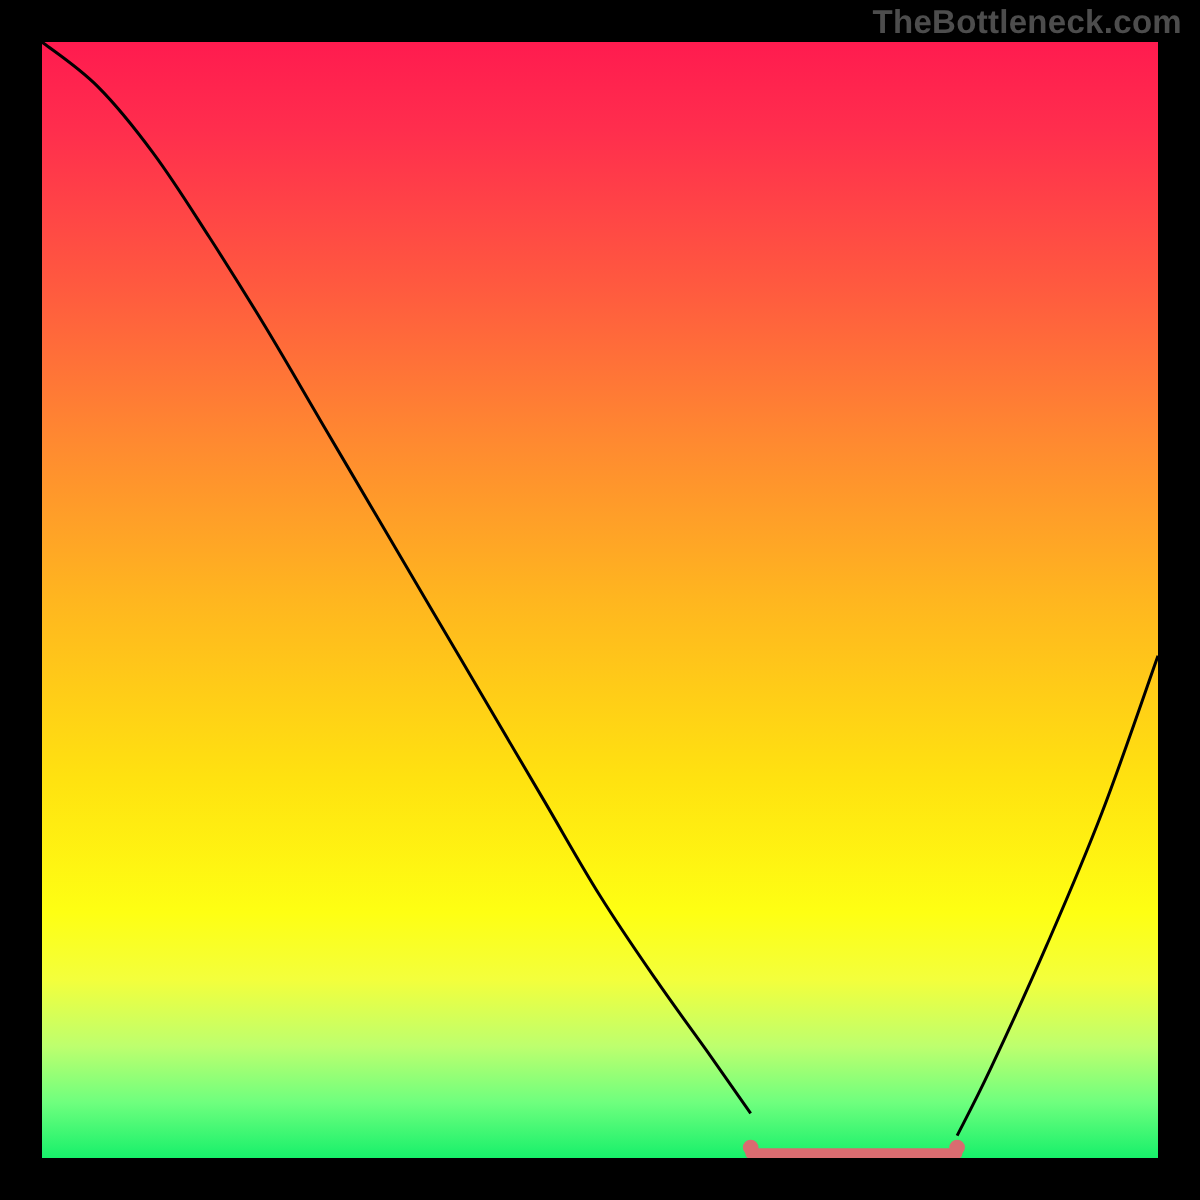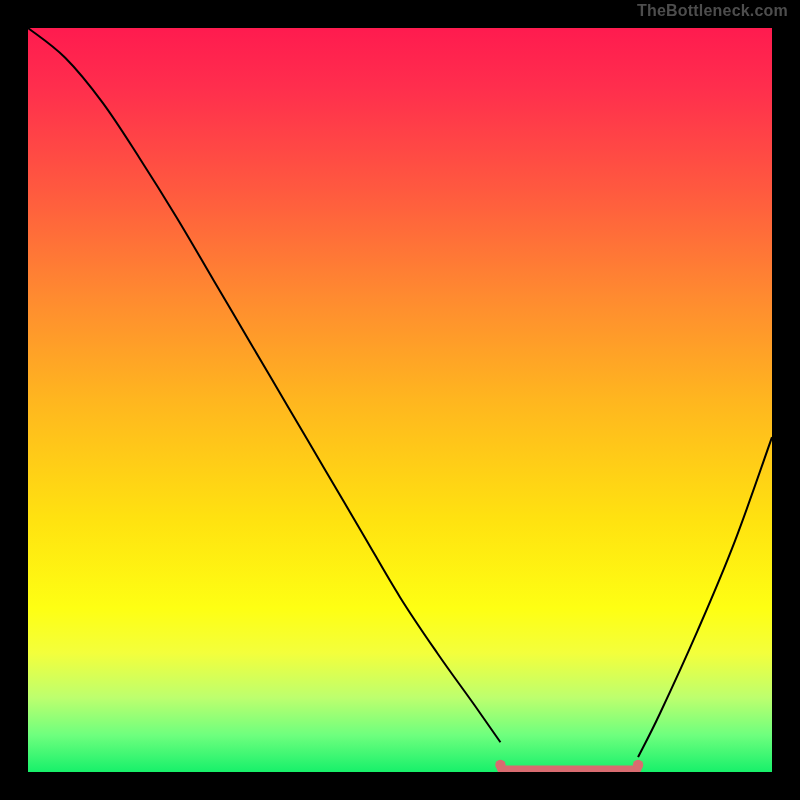--- a/index.html
+++ b/index.html
@@ -15,21 +15,21 @@
     position: relative;
     width: 800px;
     height: 800px;
     background: #000;
   }
   .watermark {
     position: absolute;
     top: 2px;
     right: 12px;
     color: #4d4d4d;
-    font-size: 16px;
+    font-size: 22px;
     font-weight: 600;
     letter-spacing: 0.2px;
     user-select: none;
   }
   .plot-area {
     position: absolute;
     top: 28px;
     left: 28px;
     width: 744px;
     height: 744px;

